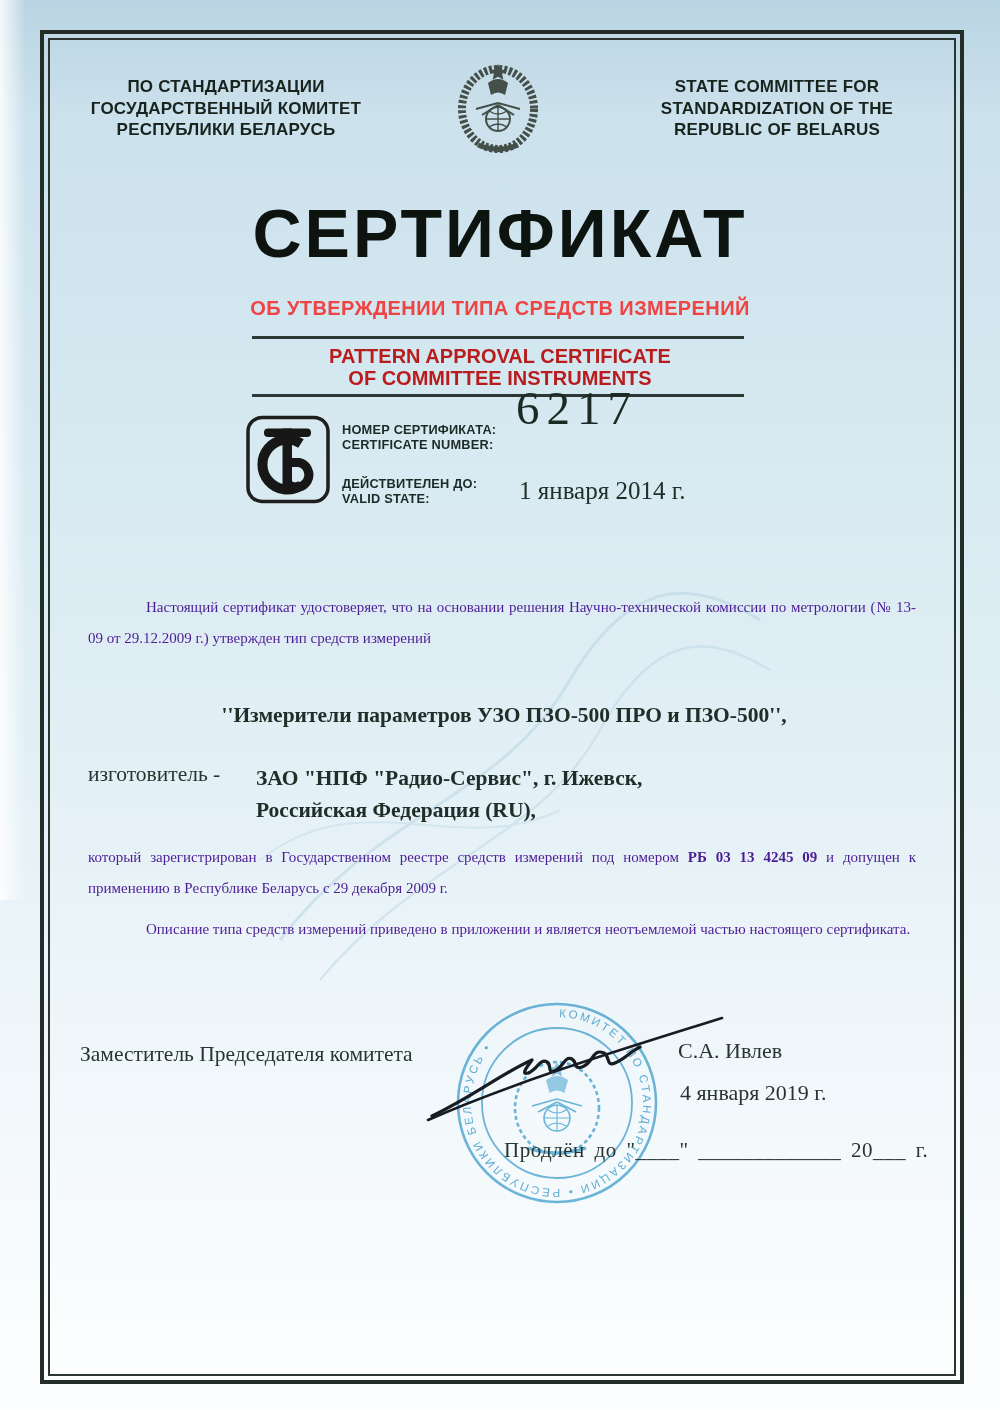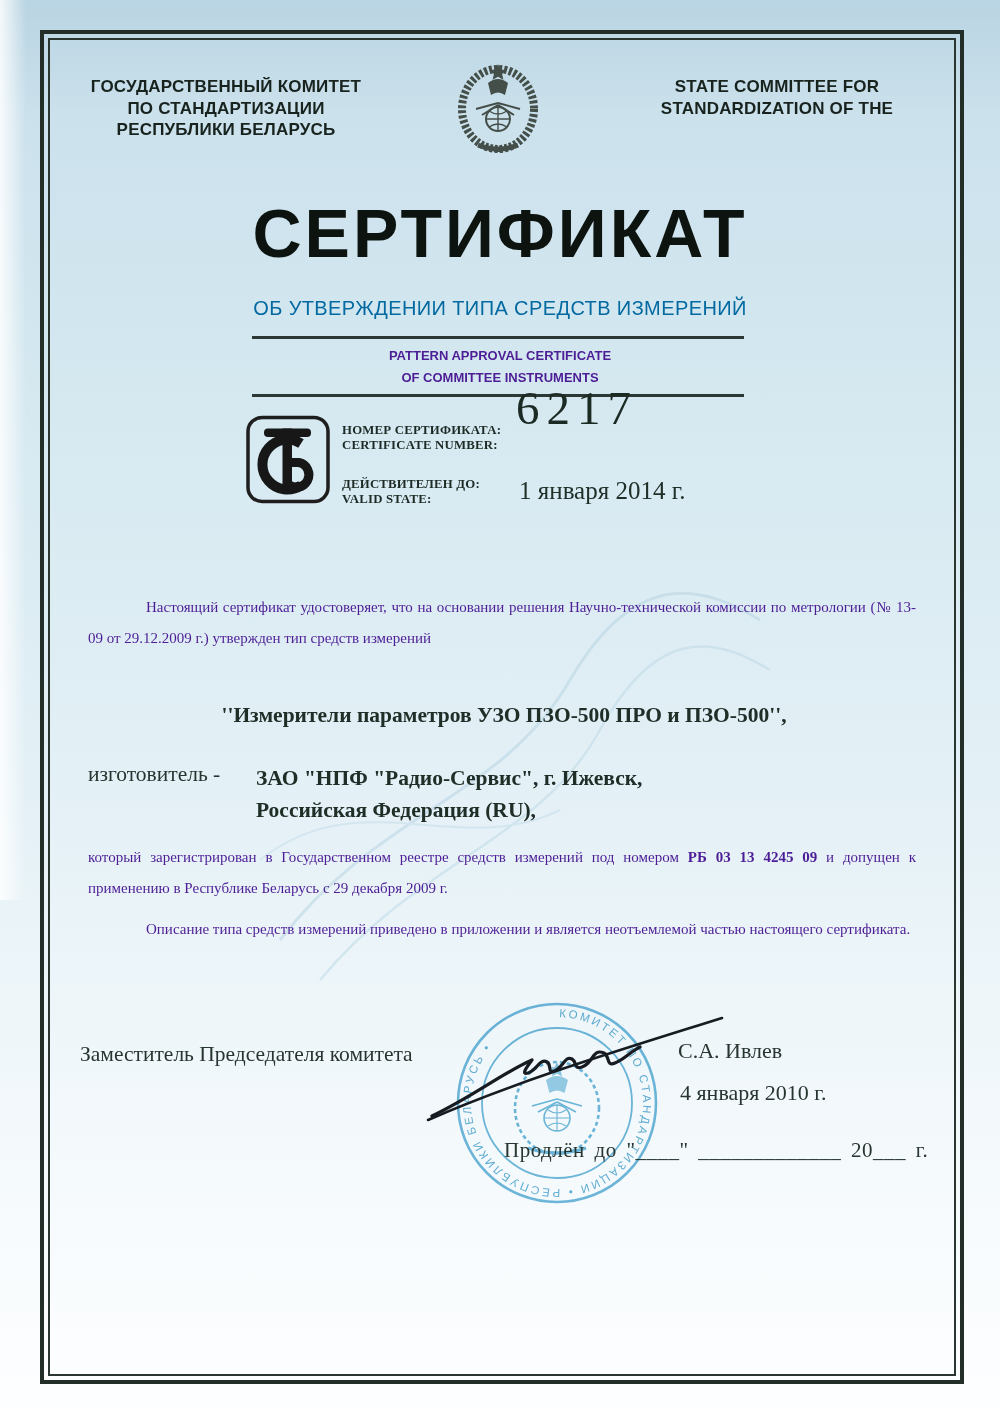--- a/index.html
+++ b/index.html
@@ -15,29 +15,29 @@
   .frame-inner{position:absolute;inset:4px;border:2px solid #2a362f;}
   .abs{position:absolute;}
   
   .org{font-family:"Liberation Sans",sans-serif;font-weight:bold;font-size:17px;
     line-height:21.5px;text-align:center;color:#18231e;letter-spacing:.2px;}
   
   .main-title{left:0;right:0;top:194px;text-align:center;
     font-family:"Liberation Sans",sans-serif;font-weight:bold;font-size:68px;
     letter-spacing:3px;color:#0d140f;}
   .sub-ru{left:0;right:0;top:297px;text-align:center;
-    font-family:"Liberation Sans",sans-serif;font-weight:normal;font-size:20px;
-    letter-spacing:.4px;color:#0369a1;}
+    font-family:"Liberation Sans",sans-serif;font-weight:bold;font-size:20px;
+    letter-spacing:.4px;color:#ef4444;}
   .rule{left:252px;width:492px;height:3px;background:#2c3833;}
   .sub-en{left:0;right:0;top:345px;text-align:center;
-    font-family:"Liberation Sans",sans-serif;font-weight:bold;font-size:13px;
-    line-height:22px;color:#4c1d95;}
+    font-family:"Liberation Sans",sans-serif;font-weight:bold;font-size:20px;
+    line-height:22px;color:#b91c1c;}
   
   .mark-box{left:244px;top:413px;width:88px;height:93px;}
-  .cert-label{font-family:Liberation Serif, serif;font-weight:bold;
+  .cert-label{font-family:Liberation Sans, sans-serif;font-weight:bold;
     font-size:12.8px;line-height:14.5px;color:#1d2a25;letter-spacing:.2px;}
   .cert-number{left:516px;top:381px;font-size:47px;letter-spacing:7px;color:#1c2a24;}
   .cert-valid{left:519px;top:477px;font-size:25px;color:#203029;}
   
   .para{left:88px;width:828px;font-size:15px;line-height:31px;
     text-align:justify;color:#4c1d95;}
   .indent{text-indent:58px;}
   .b{font-weight:bold;}
   .instrument{left:0;right:0;top:703px;text-align:center;font-weight:bold;
     font-size:21.5px;color:#202e28;margin-left:8px;}
@@ -61,41 +61,42 @@
   <div class="frame-inner"></div>
 </div>
 
 <svg class="abs watermark" viewBox="0 0 540 430">
   <path d="M40 380 C 140 250, 260 240, 330 120 S 470 30, 520 60" fill="none" stroke="#b5d3e2" stroke-width="3"></path>
   <path d="M80 420 C 180 300, 300 280, 360 170 S 480 80, 530 110" fill="none" stroke="#bcd8e6" stroke-width="2.5"></path>
   <path d="M20 300 C 120 220, 220 300, 320 250" fill="none" stroke="#c2dce8" stroke-width="2"></path>
 </svg>
 
 <div class="abs org" style="left:68px;top:76px;width:316px;">
+  <div>ПО СТАНДАРТИЗАЦИИ</div>
   <div>ГОСУДАРСТВЕННЫЙ КОМИТЕТ</div>
-  <div>ПО СТАНДАРТИЗАЦИИ</div>
   <div>РЕСПУБЛИКИ БЕЛАРУСЬ</div>
 </div>
 
 <svg class="abs" style="left:454px;top:61px;width:88px;height:92px;" viewBox="0 0 88 92">
   <g stroke="#454f49" fill="none">
     <ellipse cx="44" cy="48" rx="36" ry="40" stroke-width="8" stroke-dasharray="3 2"></ellipse>
     <path d="M44 3 l2.6 5.4 5.9.5-4.4 4 1.3 5.8-5.4-3-5.4 3 1.3-5.8-4.4-4 5.9-.5z" fill="#454f49" stroke="none"></path>
     <circle cx="44" cy="58" r="12" stroke-width="2"></circle>
     <path d="M32 58 h24 M44 46 v24 M35 50 q9 6 18 0 M35 66 q9 -6 18 0" stroke-width="1.4"></path>
     <path d="M44 44 L28 54 M44 44 L60 54 M44 42 L22 48 M44 42 L66 48" stroke-width="2"></path>
     <path d="M34 22 q10 -8 20 0 l-3 12 q-7 -5 -14 0 z" fill="#454f49" stroke="none"></path>
     <path d="M24 84 q20 8 40 0" stroke-width="5"></path>
     <path d="M40 86 h8 v5 h-8 z" fill="#454f49" stroke="none"></path>
   </g>
 </svg>
 
 <div class="abs org" style="left:632px;top:76px;width:290px;">
   <div>STATE COMMITTEE FOR</div>
   <div>STANDARDIZATION OF THE</div>
+  <div>REPUBLIC OF BELARUS</div>
 </div>
 
 <div class="abs main-title">СЕРТИФИКАТ</div>
 <div class="abs sub-ru">ОБ УТВЕРЖДЕНИИ ТИПА СРЕДСТВ ИЗМЕРЕНИЙ</div>
 <div class="abs rule" style="top:336px;"></div>
 <div class="abs sub-en">
   <div>PATTERN APPROVAL CERTIFICATE</div>
   <div>OF COMMITTEE INSTRUMENTS</div>
 </div>
 <div class="abs rule" style="top:394px;"></div>
@@ -157,14 +158,14 @@
 </svg>
 
 <svg class="abs signature" viewBox="0 0 306 120">
   <g stroke="#171b22" fill="none" stroke-linecap="round" stroke-linejoin="round">
     <path d="M8 112 C 50 92, 80 68, 108 56 C 102 64, 97 71, 104 69 C 113 66, 116 54, 123 58 C 128 61, 123 69, 130 67 C 139 64, 141 51, 148 55 C 153 58, 150 66, 158 63 C 170 59, 168 44, 180 49 C 186 52, 182 63, 191 59 C 201 55, 207 47, 216 43" stroke-width="3.2"></path>
     <path d="M4 116 C 90 78, 190 48, 298 14" stroke-width="2.6"></path>
   </g>
 </svg>
 
 <div class="abs name">С.А. Ивлев</div>
-<div class="abs sign-date">4 января 2010 г.</div>
+<div class="abs sign-date">4 января 2019 г.</div>
 <div class="abs prolong">Продлён до "____" _____________ 20___ г.</div>
 
 </body></html>

